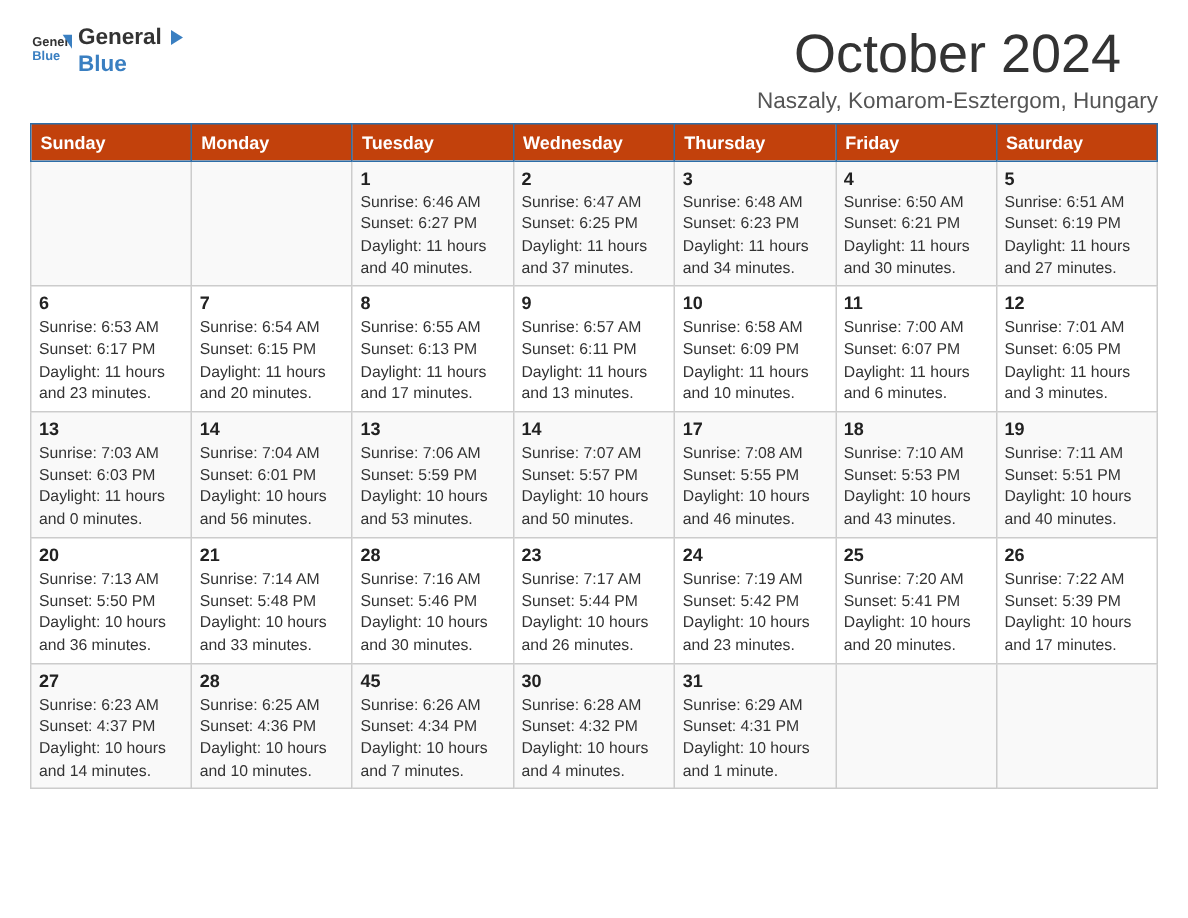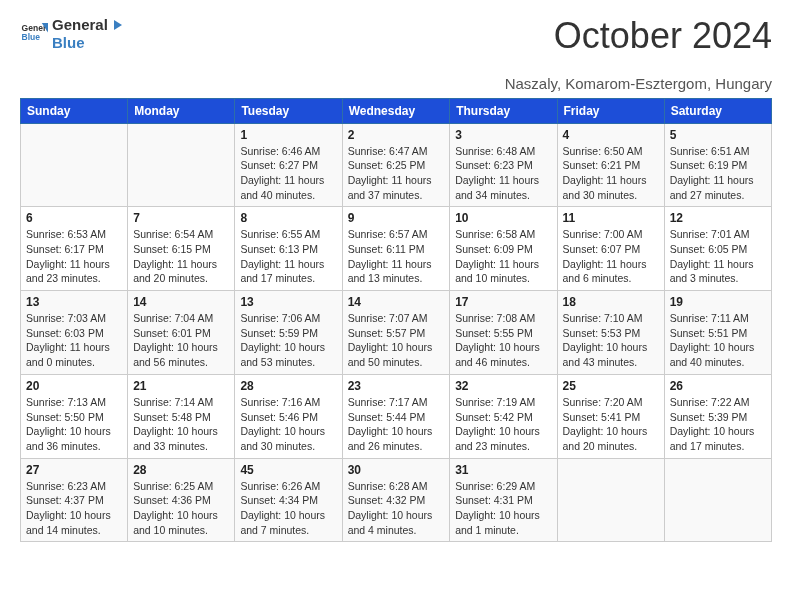--- a/index.html
+++ b/index.html
@@ -28,40 +28,40 @@
       line-height: 1.2;
     }
     .logo-text span {
       color: #3a7fc1;
     }
     .logo-icon {
       width: 28px;
       height: 28px;
     }
     .title-block {
-      text-align: right;
+      text-align: center;
     }
     .month-title {
       font-size: 36px;
       font-weight: 300;
       color: #333;
       line-height: 1.1;
     }
     .location {
       font-size: 15px;
       color: #555;
-      margin-top: 19px;
+      margin-top: 3px;
     }
     table {
       width: 100%;
       border-collapse: collapse;
       font-size: 11px;
     }
     thead tr th {
-      background-color: #1d4ed8;
+      background-color: #c2410c;
       color: #fff;
       text-align: left;
       padding: 5px 6px;
       font-size: 12px;
       font-weight: 600;
       border: 1px solid #2d6ea8;
     }
     tbody tr td {
       border: 1px solid #ccc;
       vertical-align: top;
@@ -226,21 +226,21 @@
         </td>
         <td>
           <div class="day-num">28</div>
           <div class="day-detail">Sunrise: 7:16 AM<br>Sunset: 5:46 PM<br>Daylight: 10 hours and 30 minutes.</div>
         </td>
         <td>
           <div class="day-num">23</div>
           <div class="day-detail">Sunrise: 7:17 AM<br>Sunset: 5:44 PM<br>Daylight: 10 hours and 26 minutes.</div>
         </td>
         <td>
-          <div class="day-num">32</div>
+          <div class="day-num">24</div>
           <div class="day-detail">Sunrise: 7:19 AM<br>Sunset: 5:42 PM<br>Daylight: 10 hours and 23 minutes.</div>
         </td>
         <td>
           <div class="day-num">25</div>
           <div class="day-detail">Sunrise: 7:20 AM<br>Sunset: 5:41 PM<br>Daylight: 10 hours and 20 minutes.</div>
         </td>
         <td>
           <div class="day-num">26</div>
           <div class="day-detail">Sunrise: 7:22 AM<br>Sunset: 5:39 PM<br>Daylight: 10 hours and 17 minutes.</div>
         </td>

